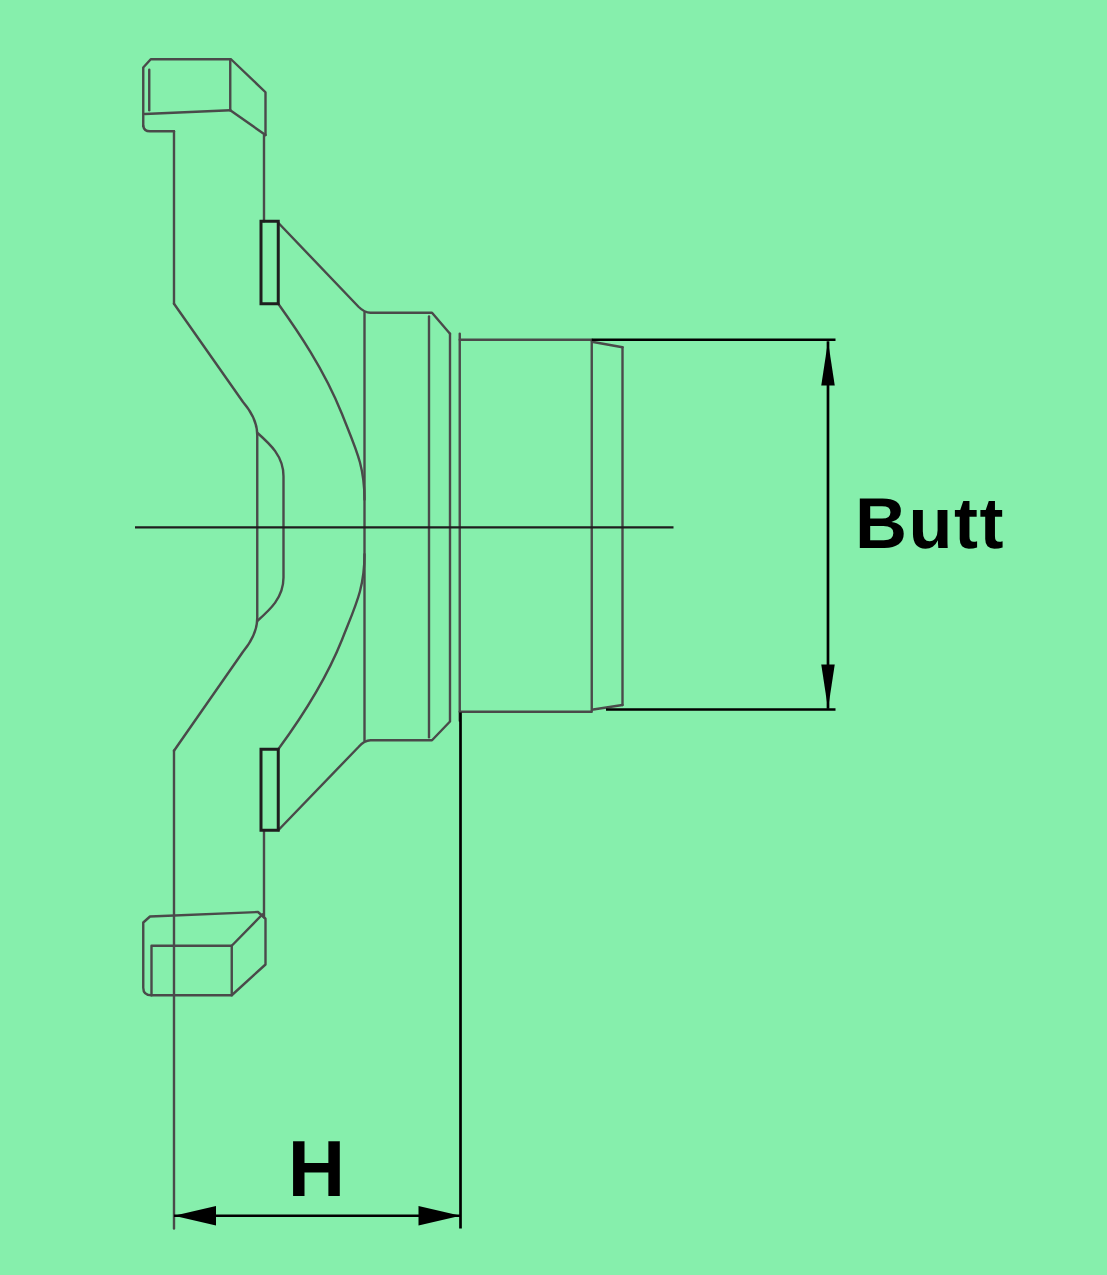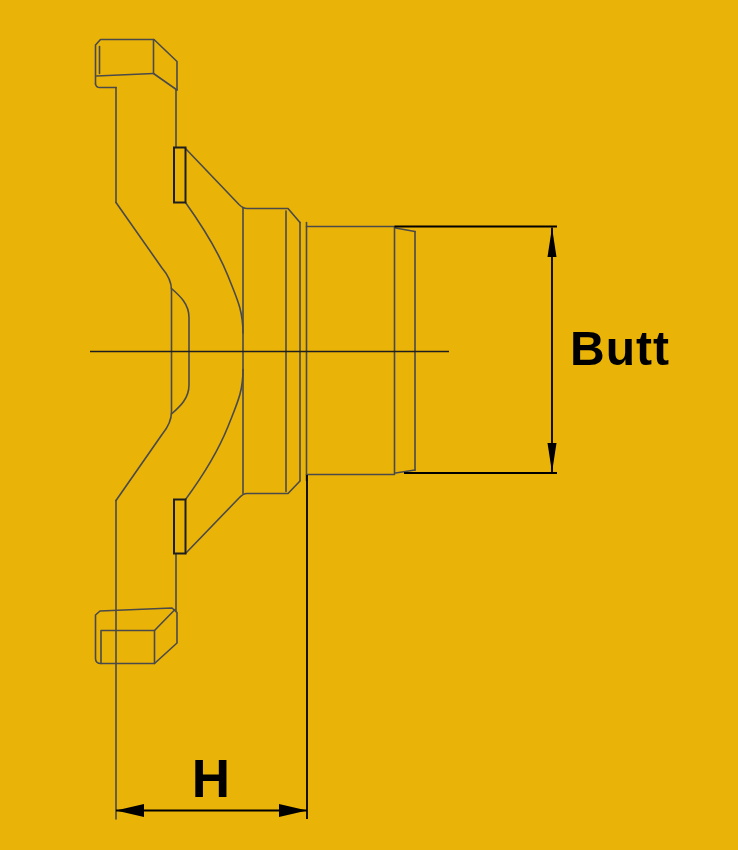--- a/index.html
+++ b/index.html
@@ -4,21 +4,21 @@
 <style>
   html, body {
     margin: 0;
     padding: 0;
     background: #ffffff;
   }
   .canvas {
     position: relative;
     width: 738px;
     height: 850px;
-    background: #eab308;
+    background: #86efac;
     overflow: hidden;
     font-family: "Liberation Sans", sans-serif;
     text-decoration: underline;
   }
   svg { display: block; }
   .dim-label {
     font-family: "Liberation Sans", sans-serif;
   }
 </style>
 </head>

